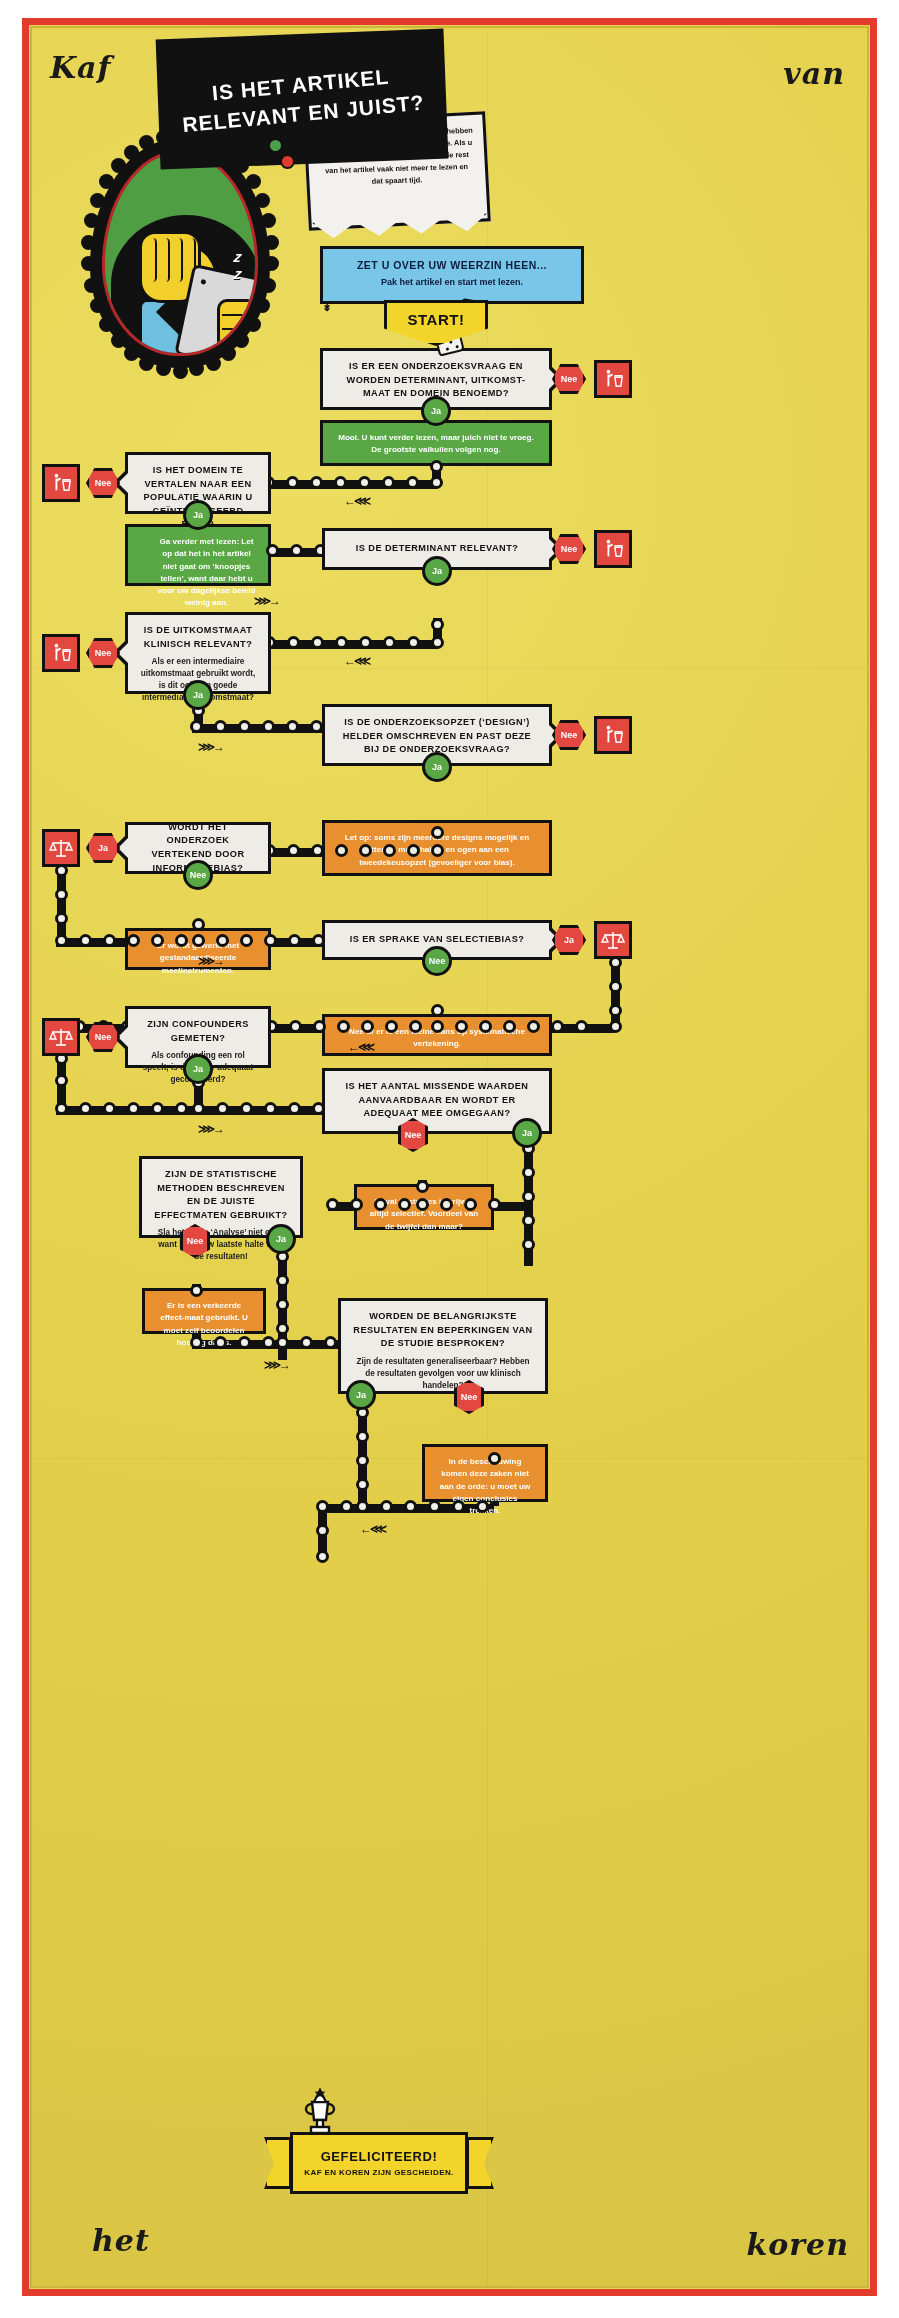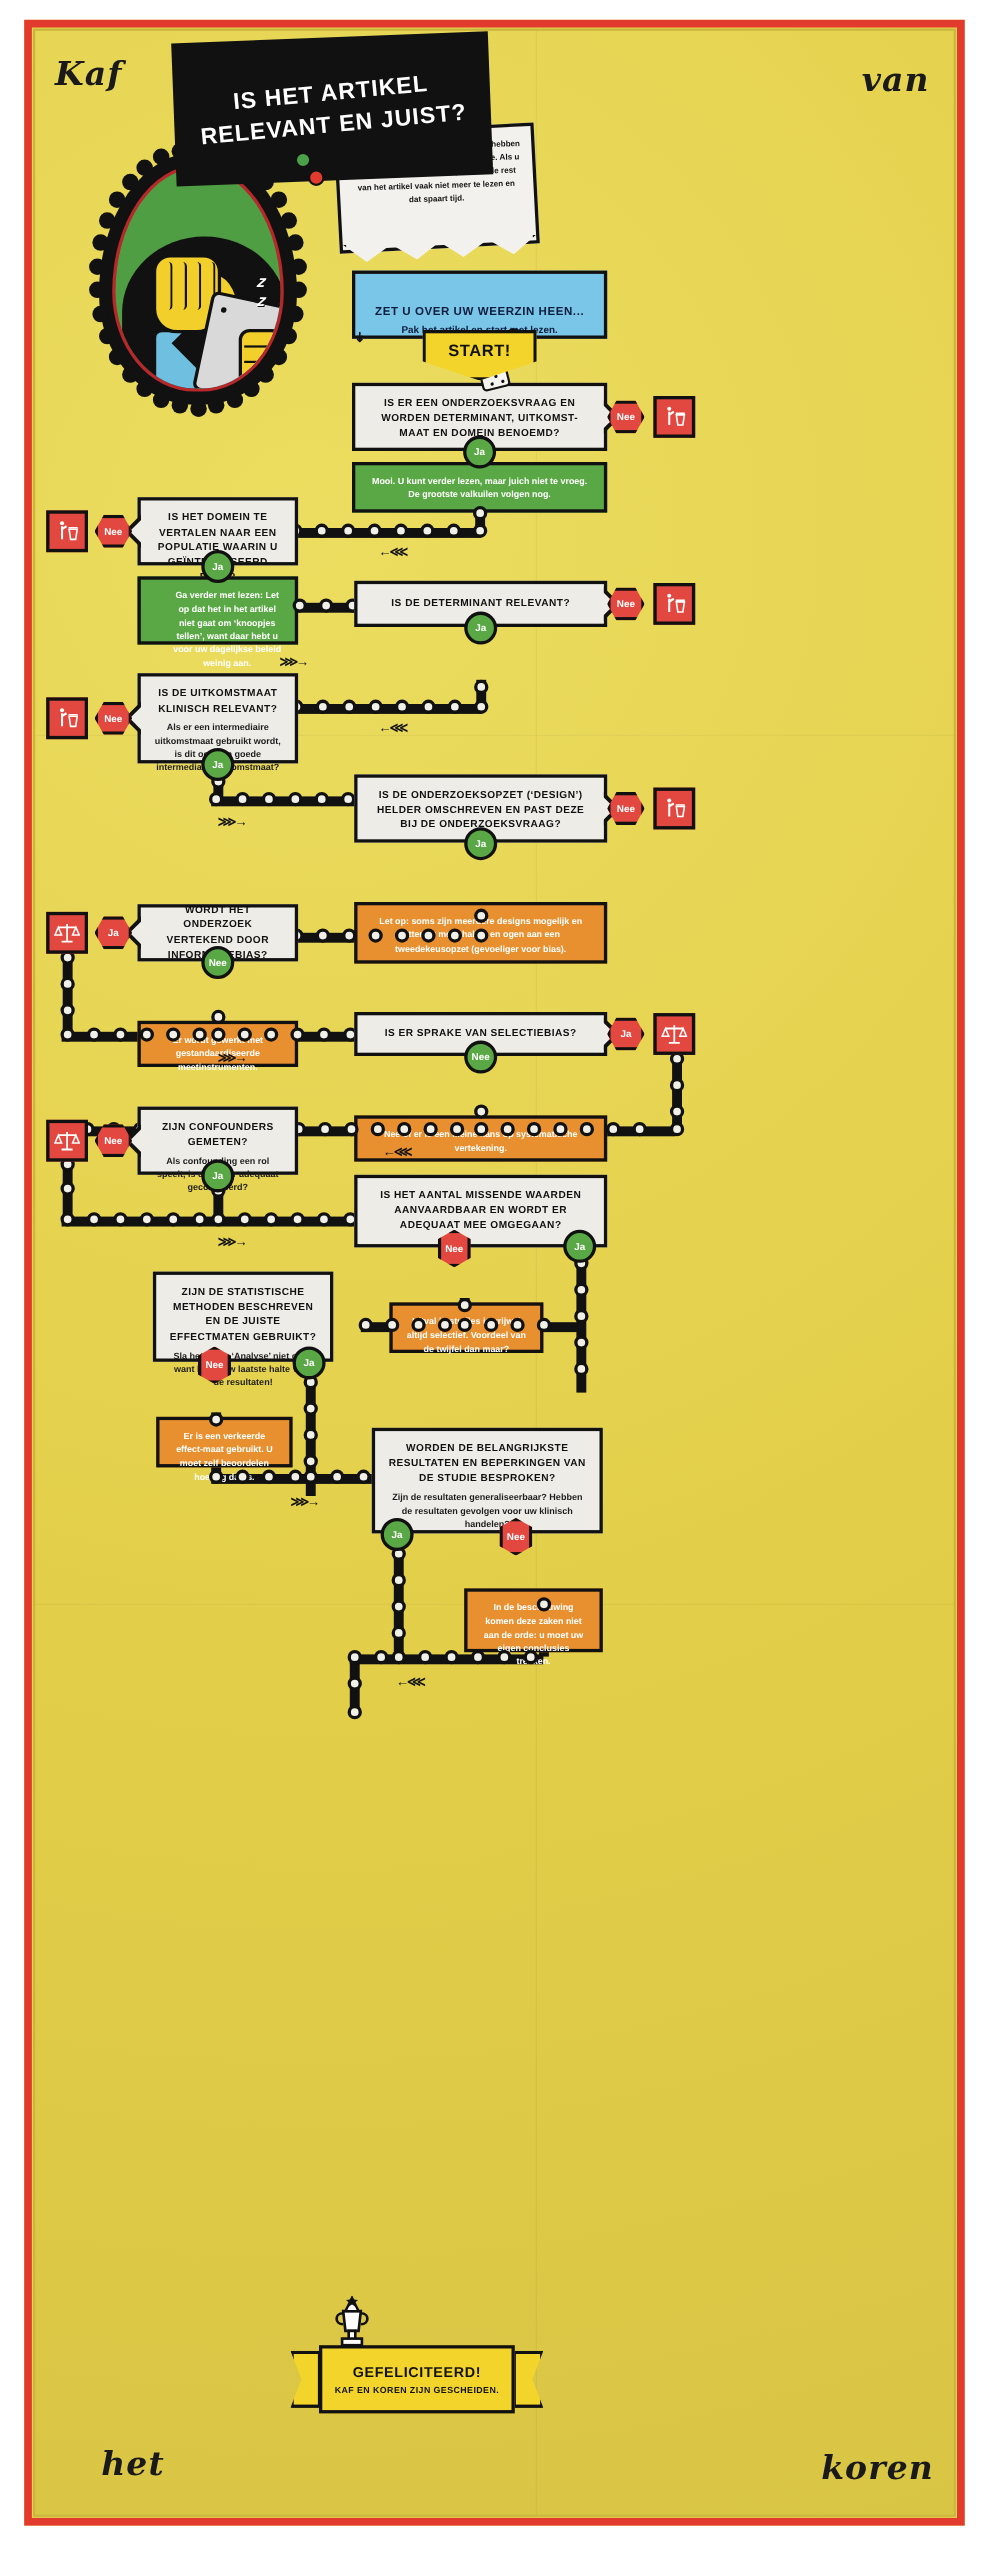--- a/index.html
+++ b/index.html
@@ -472,21 +472,21 @@
           <i style="left:16px;top:6px"></i>
           <i style="left:11px;top:11px"></i>
           <i style="left:6px;top:17px"></i>
           <i style="left:16px;top:17px"></i>
       </div>
       <div class="die" style="left:428px; top:272px; transform:rotate(10deg);">
         <i style="left:7px;top:7px"></i>
           <i style="left:16px;top:16px"></i>
       </div>
 
-      <div class="box blue" style="left:288px; top:218px; width:232px; height:58px; padding:28px 12px; text-align:center;">
+      <div class="box blue" style="left:288px; top:218px; width:264px; height:58px; padding:10px 12px; text-align:center;">
         <div style="font-size:10.5px;font-weight:bold;color:#0e1c3d;letter-spacing:0.5px;">ZET U OVER UW WEERZIN HEEN...</div>
         <div style="font-size:9px;font-weight:bold;color:#0e1c3d;margin-top:6px;">Pak het artikel en start met lezen.</div>
       </div>
       <div class="startbox" style="left:352px; top:272px;">
         <span>START!</span>
       </div>
       <div class="arrowmark" style="left:290px; top:272px;">↡</div>
 
       <div class="box qbox notch-r" style="left:288px; top:320px; width:232px; height:62px;">
         <div class="q-title">IS ER EEN ONDERZOEKSVRAAG EN WORDEN DETERMINANT, UITKOMST-MAAT EN DOMEIN BENOEMD?</div>

